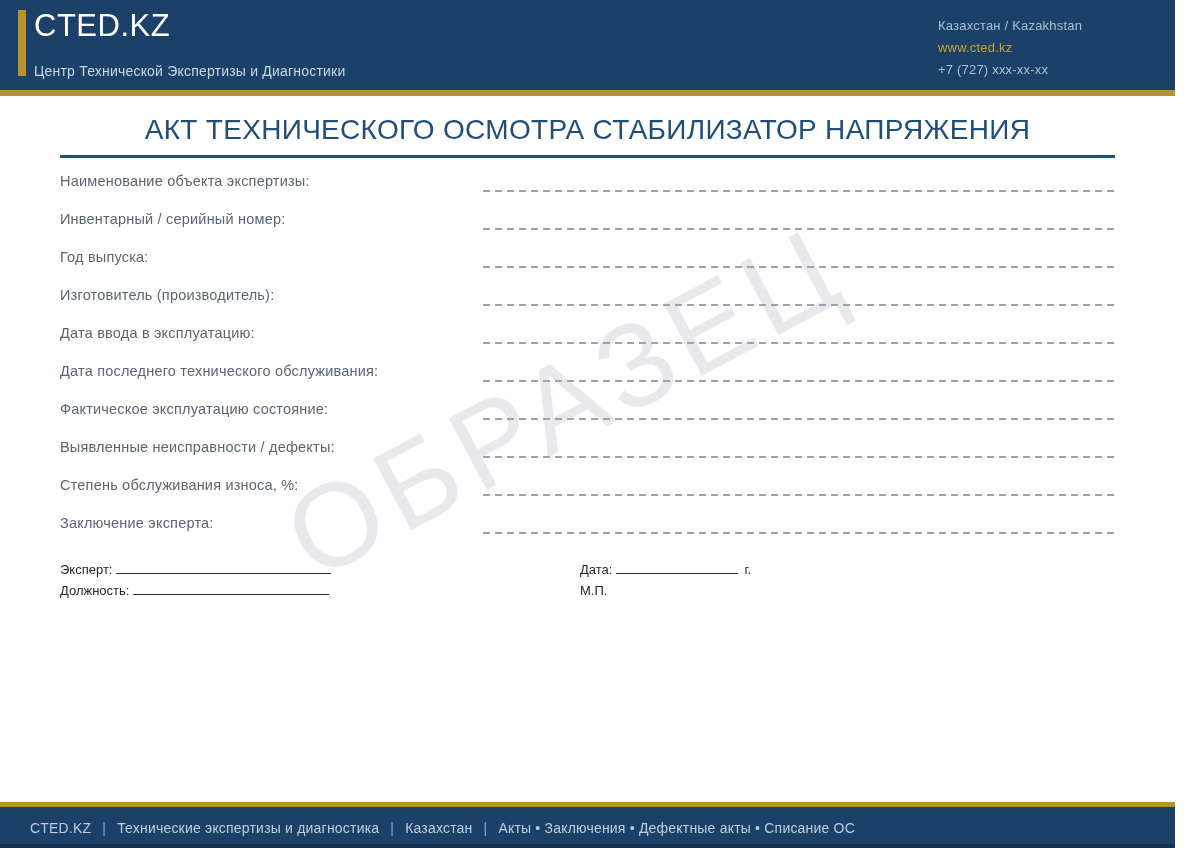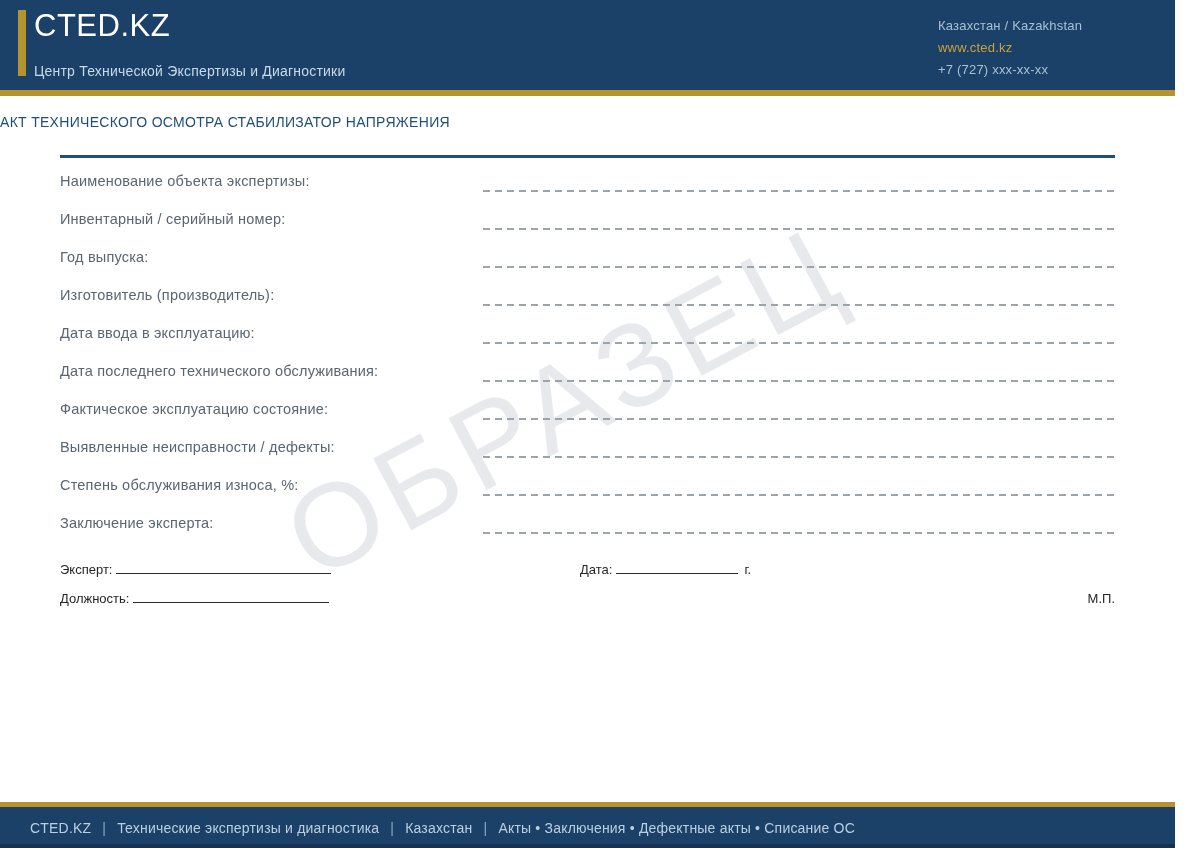--- a/index.html
+++ b/index.html
@@ -62,22 +62,22 @@
     position:absolute; left:565px; top:402px;
     transform:translate(-50%,-50%) rotate(-28deg);
     font-size:118px; font-weight:400; letter-spacing:8px;
     color:var(--watermark-gray); opacity:0.42;
     white-space:nowrap; pointer-events:none; user-select:none;
   }
 
   
   .doc-title {
     position:absolute; top:114px; left:0; right:0;
-    color:var(--navy-accent);
-    font-size:14px; font-weight:400; letter-spacing:0.3px;
+    text-align:center; color:var(--navy-accent);
+    font-size:28px; font-weight:400; letter-spacing:0.3px;
   }
   .title-rule {
     position:absolute; top:155px; left:60px; right:60px; height:3px;
     background:var(--navy-accent);
   }
 
   
   .fields { position:absolute; top:166px; left:60px; right:60px; }
   .field-row { position:relative; height:38px; }
   .field-label {
@@ -89,21 +89,21 @@
     background:repeating-linear-gradient(90deg,
       var(--dash-gray) 0 7px, transparent 7px 12px);
   }
 
   
   .signature {
     position:absolute; left:60px; top:561px; right:60px;
     font-size:13px; color:var(--signature-text);
   }
   .sig-row { display:flex; line-height:18px; }
-  .sig-row + .sig-row { margin-top:11px;justify-content:space-between; }
+  .sig-row + .sig-row { margin-top:3px; }
   .sig-left { width:520px; }
   .uline {
     display:inline-block; height:13px;
     border-bottom:1.5px solid #2b2b2b; margin-left:4px;
   }
   .uline-expert { width:215px; }
   .uline-position { width:196px; }
   .uline-date { width:122px; margin-right:6px; }
 
   

